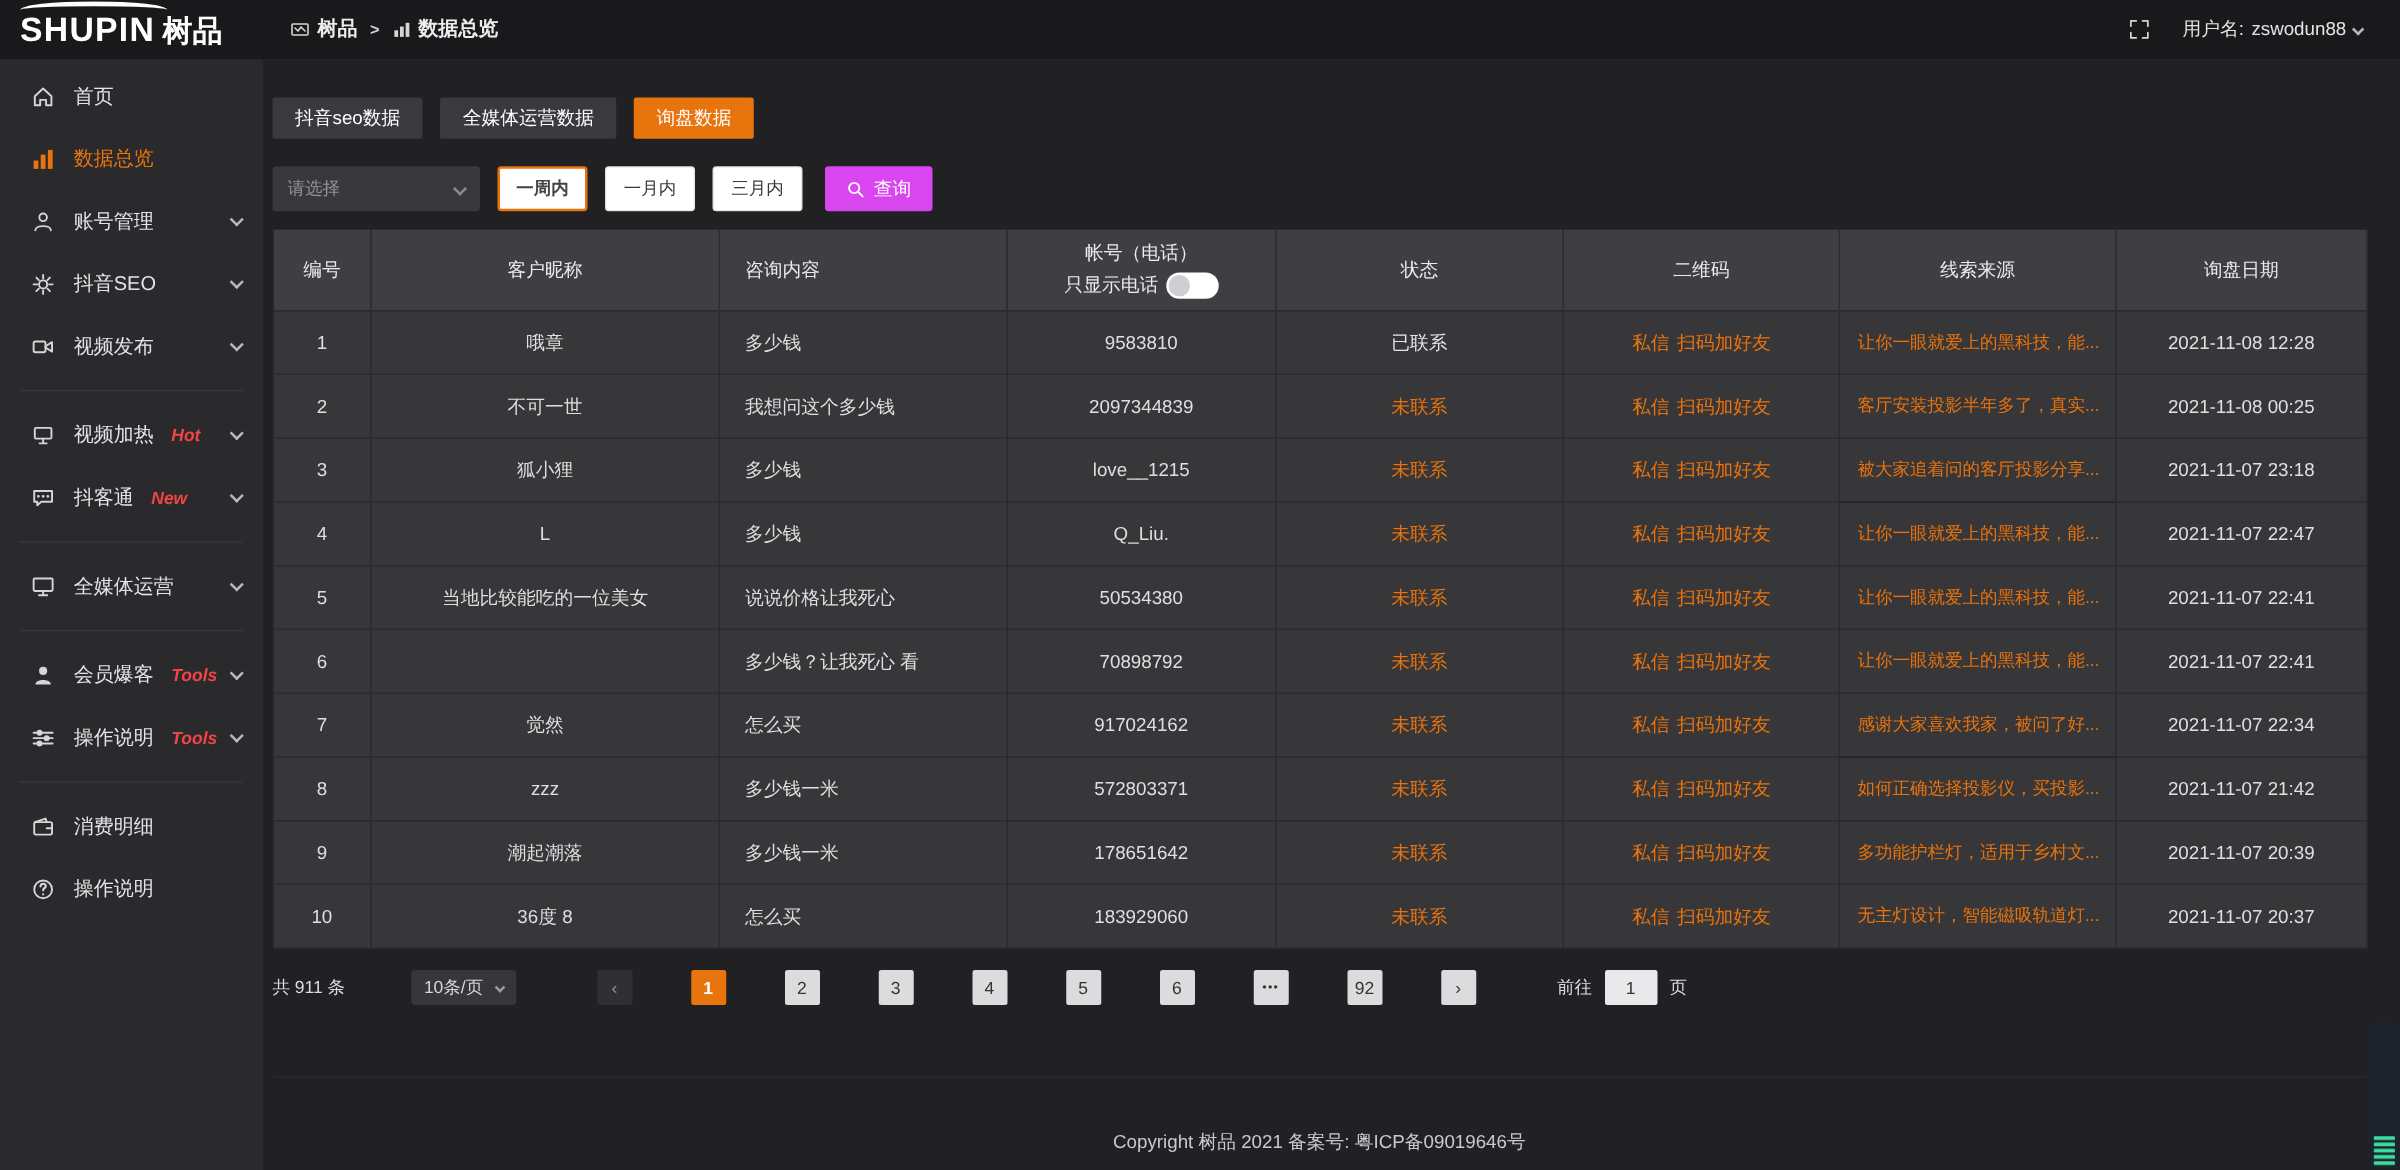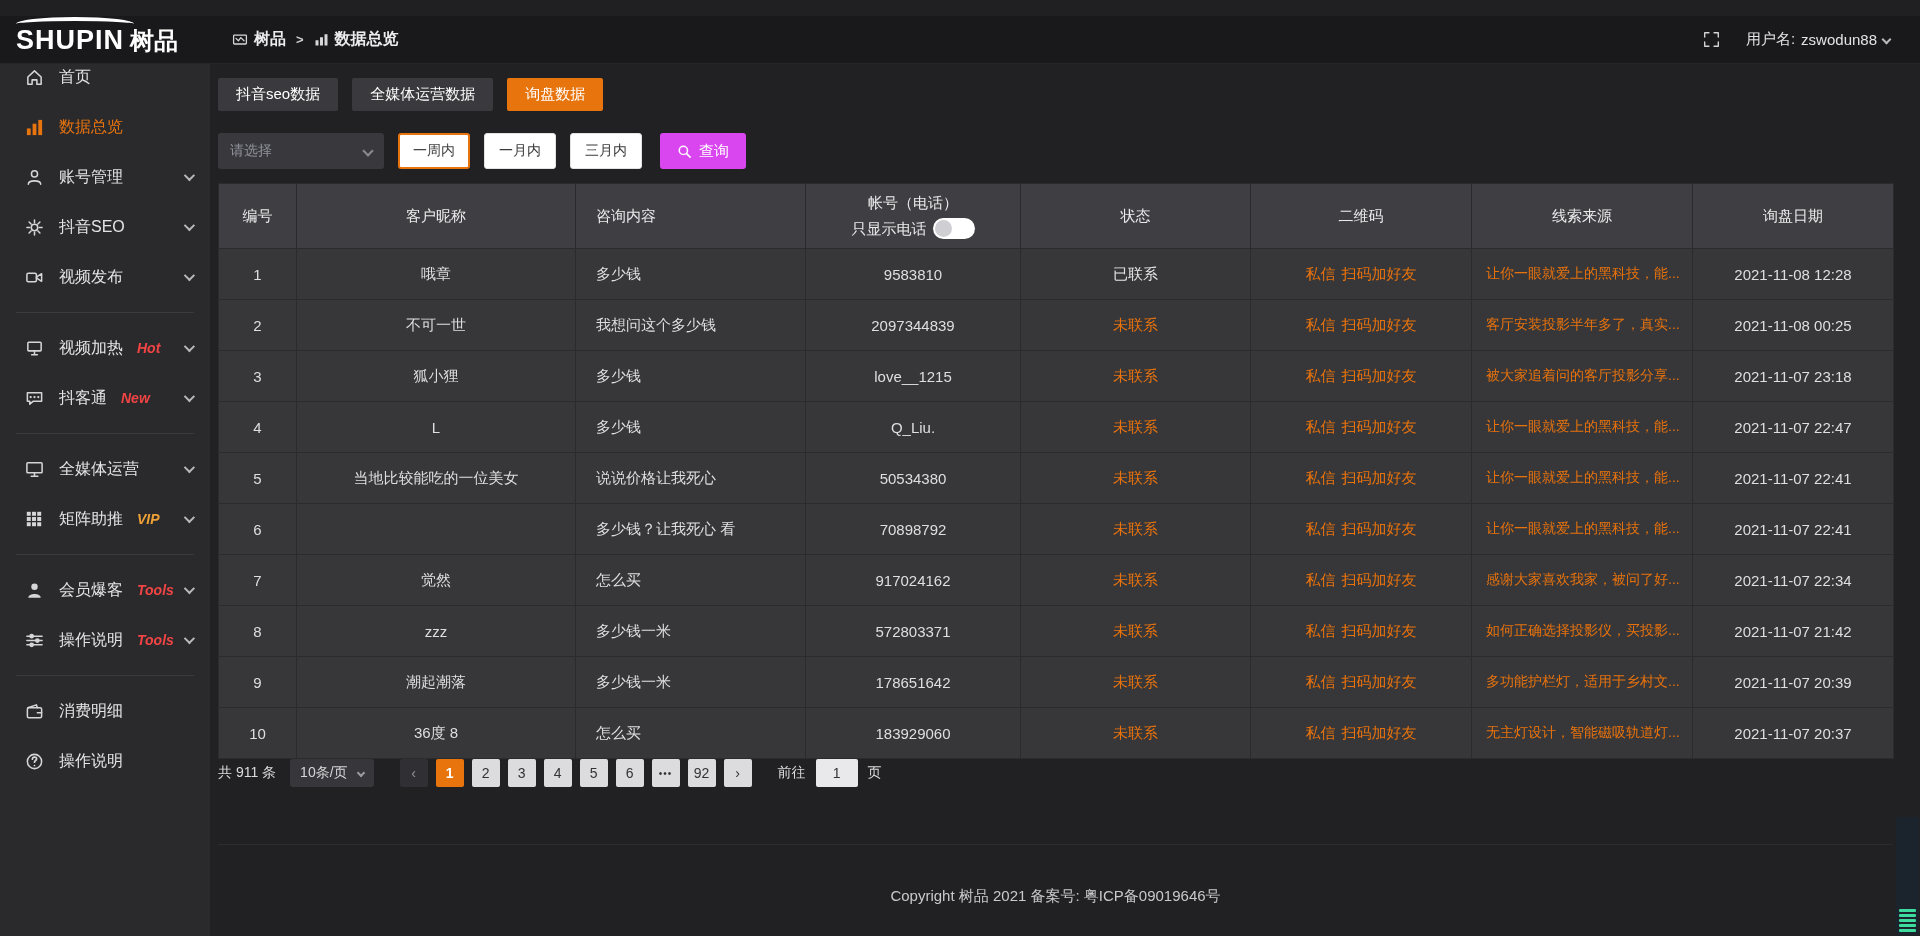--- a/index.html
+++ b/index.html
@@ -1,20 +1,20 @@
 <!DOCTYPE html>
 <html lang="zh"><head>
 <meta charset="utf-8">
 <style>
   * { margin:0; padding:0; box-sizing:border-box; }
   html,body { width:1920px; height:936px; overflow:hidden; background:#202023;
     font-family:"Liberation Sans","DejaVu Sans",sans-serif; }
 
   
-  .topbar { position:fixed; top:16px; left:0; width:1920px; height:48px; background:#19191b;
+  .topbar { position:fixed; top:0; left:0; width:1920px; height:48px; background:#19191b;
     display:flex; align-items:center; z-index:20; border-bottom:1px solid #26262a; }
   .logo { width:210px; padding-left:16px; position:relative; color:#fff; display:flex; align-items:baseline; gap:6px; }
   .logo-arc { position:absolute; top:1px; left:16px; width:118px; height:14px;
     border-top:4px solid #fff; border-radius:50%; }
   .logo-en { font-size:27px; font-weight:900; letter-spacing:1px; line-height:48px; }
   .logo-cn { font-size:24px; font-weight:800; }
   .breadcrumb { display:flex; align-items:center; gap:10px; margin-left:22px; color:#ececee; font-size:16px; font-weight:700; }
   .crumb { display:flex; align-items:center; gap:6px; }
   .crumb-sep { color:#cfcfd2; font-size:13px; font-weight:700; }
   .topbar-right { margin-left:auto; display:flex; align-items:center; gap:26px; padding-right:30px; color:#e3e3e5; font-size:15px; }
@@ -42,40 +42,40 @@
   .tab { height:33px; padding:0 18px; background:#3a3a3e; color:#fff; font-size:15px; border:none;
     border-radius:2px; cursor:pointer; }
   .tab.active { background:#e8740e; font-weight:400; }
 
   .filters { display:flex; gap:14px; margin-top:22px; align-items:center; }
   .select { width:166px; height:36px; background:#39393d; border-radius:3px; color:#90909a; font-size:14px;
     display:flex; align-items:center; padding:0 12px; cursor:pointer; }
   .select .chev { margin-left:auto; transform:rotate(45deg); border-color:#8a8a90; }
   .range-btn { width:72px; height:36px; background:#fff; border:1px solid #e3e3e3; border-radius:3px;
     color:#3a3a3a; font-size:14px; cursor:pointer; }
-  .range-btn.active { border:2px solid #e8740e; color:#444; font-weight:400; }
+  .range-btn.active { border:2px solid #e8740e; color:#444; font-weight:700; }
   .search-btn { height:36px; margin-left:4px; padding:0 17px; background:#d946ef; color:#fff; border:none; border-radius:3px;
     font-size:15px; cursor:pointer; display:flex; align-items:center; gap:7px; }
 
   
   table { width:100%; margin-top:14px; border-collapse:collapse; table-layout:fixed; }
   th, td { border:1px solid #2b2b2e; font-weight:400; }
   th { background:#3f3f43; color:#ebebed; font-size:15px; height:65px; }
   td { background:#37373a; color:#dfdfe1; font-size:15px; height:51px; text-align:center; }
   td.l, th.l { text-align:left; padding-left:20px; }
   td.src { color:#e8720c; text-align:left; padding:0 6px 0 14px; white-space:nowrap; overflow:hidden; font-size:14px; cursor:pointer; }
   td.qr span { color:#e8720c; cursor:pointer; }
   td.qr span + span { margin-left:6px; }
   .th-account { line-height:1.5; }
   .th-account .row2 { display:flex; align-items:center; justify-content:center; gap:6px; margin-top:3px; }
   .toggle { width:42px; height:21px; background:#fff; border-radius:11px; position:relative; cursor:pointer; display:inline-block; }
   .toggle .knob { position:absolute; left:2px; top:2px; width:17px; height:17px; border-radius:50%; background:#cfcfd3; }
 
   
-  .pagination { display:flex; align-items:center; margin-top:0; color:#dcdcde; font-size:14px; }
+  .pagination { display:flex; align-items:center; margin-top:17px; color:#dcdcde; font-size:14px;gap:39px; }
   .pg-total { margin-right:14px; }
   .pg-size { height:28px; background:#37373b; border-radius:3px; padding:0 10px; display:flex; align-items:center; gap:10px;
     color:#d6d6d8; cursor:pointer; margin-right:26px; }
   .pg-size .chev { width:6px; height:6px; transform:rotate(45deg); border-color:#9a9aa0; }
   .pg-btn { min-width:28px; height:28px; margin-right:8px; border:none; border-radius:2px; background:#dcdcde; color:#333;
     font-size:14px; cursor:pointer; padding:0 6px; }
   .pg-btn.prev { background:#303034; color:#96969a; }
   .pg-btn.active { background:#e8740e; color:#fff; font-weight:700; }
   .pg-goto { display:flex; align-items:center; gap:10px; margin-left:18px; }
   .pg-goto input { width:42px; height:28px; border:none; border-radius:2px; background:#e9e9eb; color:#333;
@@ -210,38 +210,20 @@
   <div class="side-divider"></div>
 
   <div class="side-item">
     <span class="s-icon">
         <svg class="ic" width="19" height="19" viewBox="0 0 20 20">
           <rect x="2" y="3" width="16" height="10.5" rx="1"></rect>
           <path d="M10 13.5 v3.5 M6.5 17 h7"></path>
         </svg>
       </span>
     <span>全媒体运营</span>
-    <span class="chev"></span>
-  </div>
-  <div class="side-item">
-    <span class="s-icon">
-        <svg class="ic filled" width="18" height="18" viewBox="0 0 20 20">
-          <rect x="2" y="2" width="4.4" height="4.4"></rect>
-          <rect x="7.8" y="2" width="4.4" height="4.4"></rect>
-          <rect x="13.6" y="2" width="4.4" height="4.4"></rect>
-          <rect x="2" y="7.8" width="4.4" height="4.4"></rect>
-          <rect x="7.8" y="7.8" width="4.4" height="4.4"></rect>
-          <rect x="13.6" y="7.8" width="4.4" height="4.4"></rect>
-          <rect x="2" y="13.6" width="4.4" height="4.4"></rect>
-          <rect x="7.8" y="13.6" width="4.4" height="4.4"></rect>
-          <rect x="13.6" y="13.6" width="4.4" height="4.4"></rect>
-        </svg>
-      </span>
-    <span>矩阵助推</span>
-    <span class="side-badge" style="color: rgb(238, 162, 54);">VIP</span>
     <span class="chev"></span>
   </div>
 
   <div class="side-divider"></div>
 
   <div class="side-item">
     <span class="s-icon">
         <svg class="ic filled" width="19" height="19" viewBox="0 0 20 20">
           <circle cx="10" cy="6" r="3.4"></circle>
           <path d="M3.5 17.5 c0-5 13-5 13 0 z"></path>

